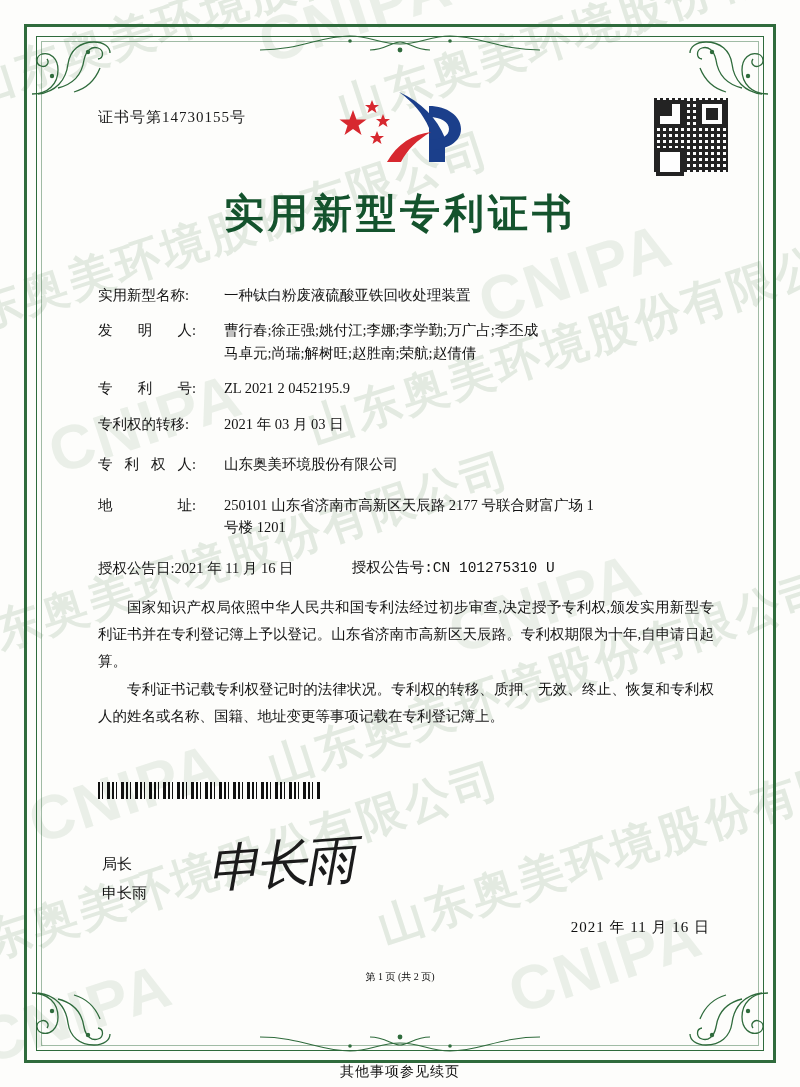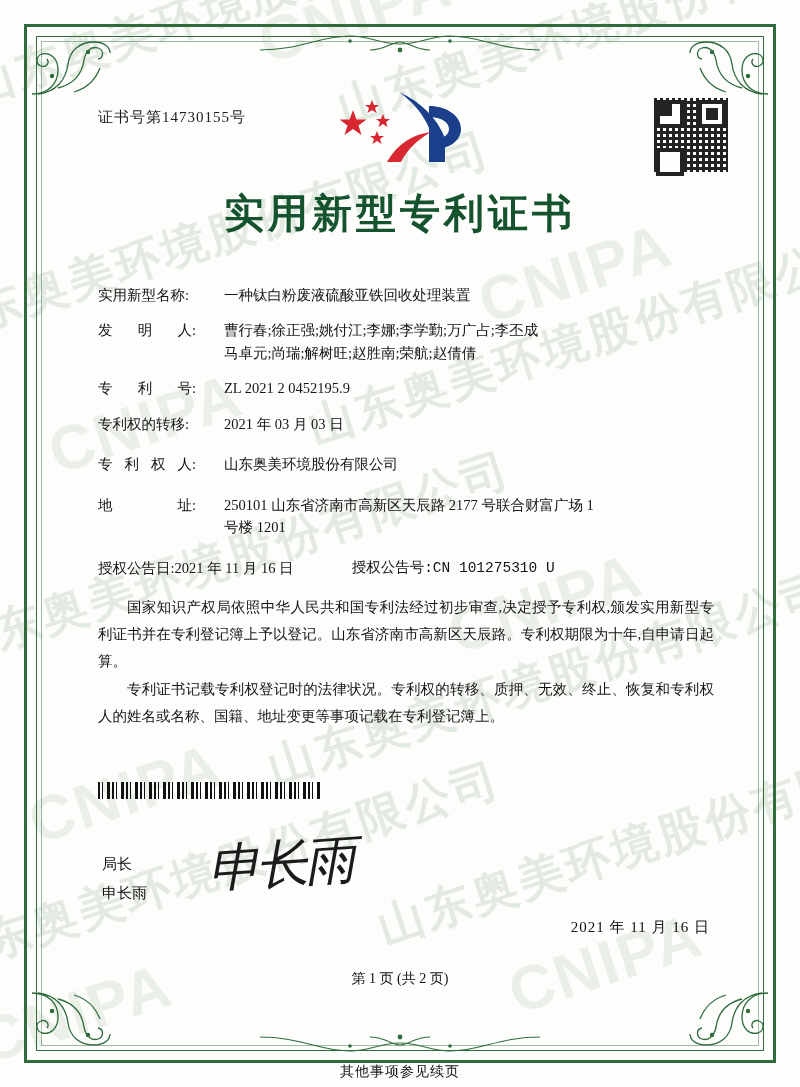--- a/index.html
+++ b/index.html
@@ -267,21 +267,21 @@
     top: 858px;
     font-size: 15px;
     color: #111;
     letter-spacing: 1px;
   }
   .page-no {
     position: absolute;
     left: 0; right: 0;
     top: 910px;
     text-align: center;
-    font-size: 14px;
+    font-size: 10px;
     color: #111;
   }
   .footnote {
     position: absolute;
     left: 0; right: 0;
     bottom: 6px;
     text-align: center;
     font-size: 14px;
     letter-spacing: 1px;
     color: #111;

